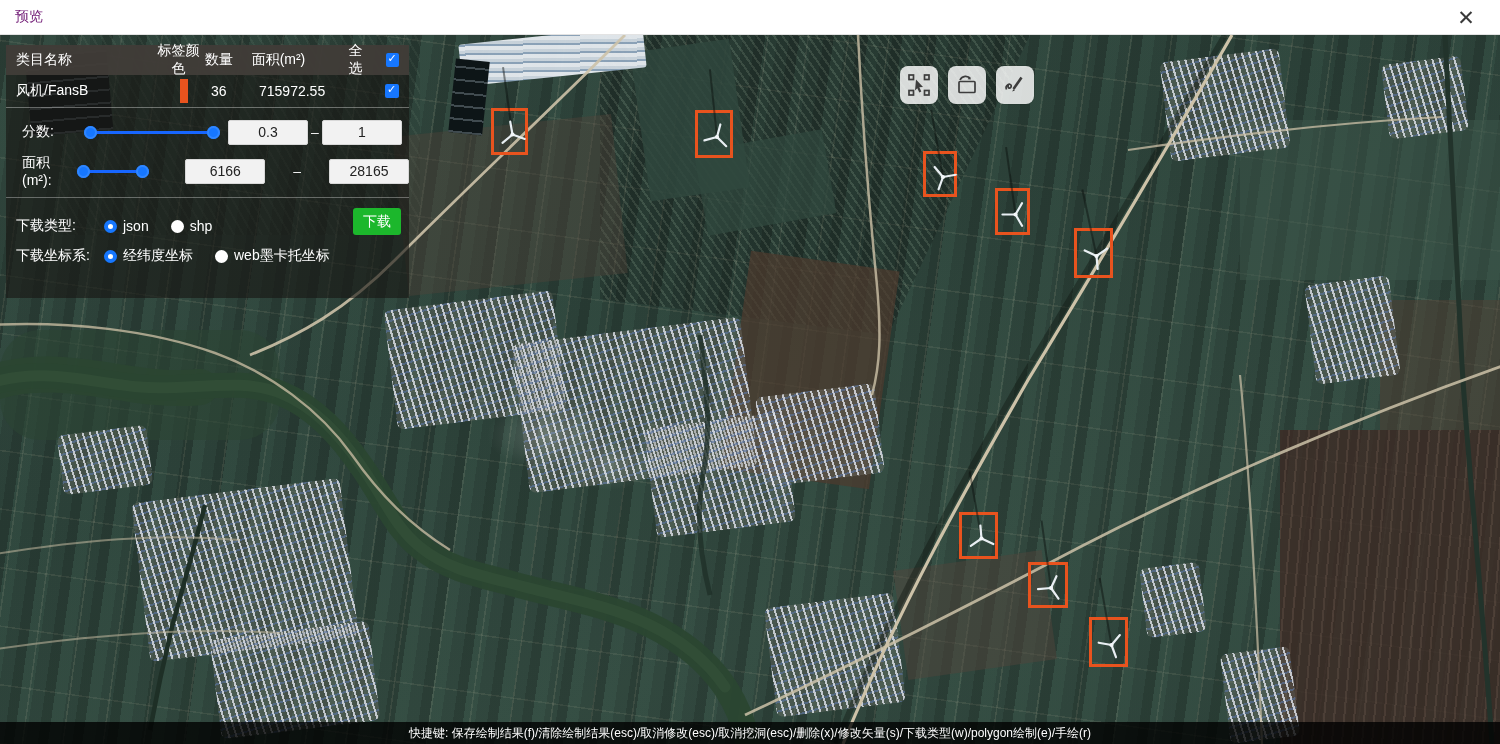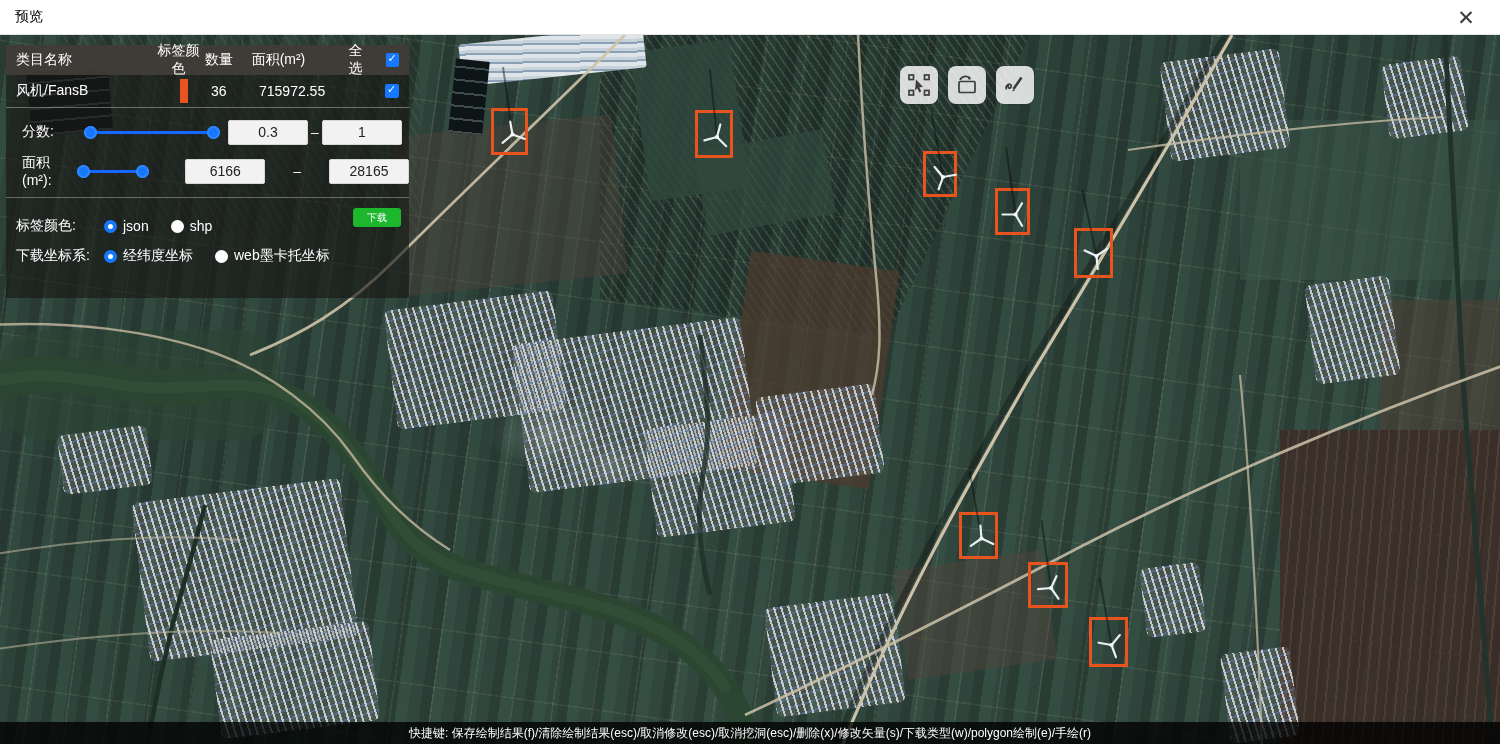--- a/index.html
+++ b/index.html
@@ -3,21 +3,21 @@
 <meta charset="utf-8">
 <style>
   * { margin:0; padding:0; box-sizing:border-box; }
   html,body { width:1500px; height:744px; overflow:hidden; background:#fff;
     font-family:"Liberation Sans","DejaVu Sans",sans-serif; }
   .app { position:relative; width:1500px; height:744px; }
 
   
   .titlebar { position:absolute; top:0; left:0; width:100%; height:35px; background:#fff;
     border-bottom:1px solid #e3e3e3; display:flex; align-items:center; z-index:50; }
-  .titlebar .title { margin-left:15px; font-size:14px; color:#000000;text-align:center; }
+  .titlebar .title { margin-left:15px; font-size:14px; color:#701a75;text-align:center; }
   .closebtn { position:absolute; right:20px; top:4px; width:28px; height:28px; border:none;
     background:transparent; font-size:21px; color:#3a3a3a; cursor:pointer; line-height:28px; }
 
   
   .map { position:absolute; top:35px; left:0; width:1500px; height:709px; overflow:hidden;
     background:#ef4444; }
   .terrain { position:absolute; inset:0;
     background-image:
       repeating-linear-gradient(98deg, rgba(0,0,0,0.16) 0 10px, rgba(72,112,96,0.12) 10px 22px, rgba(0,0,0,0.04) 22px 34px),
       repeating-linear-gradient(8deg,  rgba(214,203,175,0.10) 0 1.5px, transparent 1.5px 58px),
@@ -101,22 +101,22 @@
     text-align:center; font-size:14px; color:#222; font-family:inherit; }
   .dash { width:14px; text-align:center; color:#eee; }
 
   .downloads { position:relative; border-top:1px solid rgba(255,255,255,0.32); padding:10px 0 7px; }
   .dl-row { display:flex; align-items:center; height:26px; padding-left:10px; margin-top:4px; }
   .dl-row:first-child { margin-top:5px; }
   .dlabel { width:88px; }
   .radio { width:13px; height:13px; border-radius:50%; background:#fff; display:inline-block; cursor:pointer; flex:none; }
   .radio.sel { border:4px solid #1677ff; }
   .radio + label { margin:0 22px 0 6px; cursor:pointer; }
-  .dlbtn { position:absolute; right:8px; top:10px; width:48px; height:19px; background:#1cb72c; color:#fff;
-    border:none; border-radius:3px; font-size:10px; cursor:pointer; font-family:inherit; }
+  .dlbtn { position:absolute; right:8px; top:10px; width:48px; height:27px; background:#1cb72c; color:#fff;
+    border:none; border-radius:3px; font-size:14px; cursor:pointer; font-family:inherit; }
 
   
   .statusbar { position:absolute; left:0; bottom:0; width:100%; height:22px; background:rgba(0,0,0,0.78);
     color:#fff; font-size:12px; text-align:center; line-height:22px; z-index:40; }
 </style>
 </head>
 <body>
 
 <div class="app">
 
@@ -352,21 +352,21 @@
             <span class="handle right"></span>
           </span>
           <input class="num" value="6166" style="">
           <span class="dash">–</span>
           <input class="num" value="28165" style="">
         </div>
       </div>
 
       <div class="downloads">
         <div class="dl-row">
-          <span class="dlabel">标签颜色:</span>
+          <span class="dlabel">下载类型:</span>
           <span class="radio sel"></span>
           <label>json</label>
           <span class="radio"></span>
           <label>shp</label>
         </div>
         <div class="dl-row">
           <span class="dlabel">下载坐标系:</span>
           <span class="radio sel"></span>
           <label>经纬度坐标</label>
           <span class="radio"></span>

